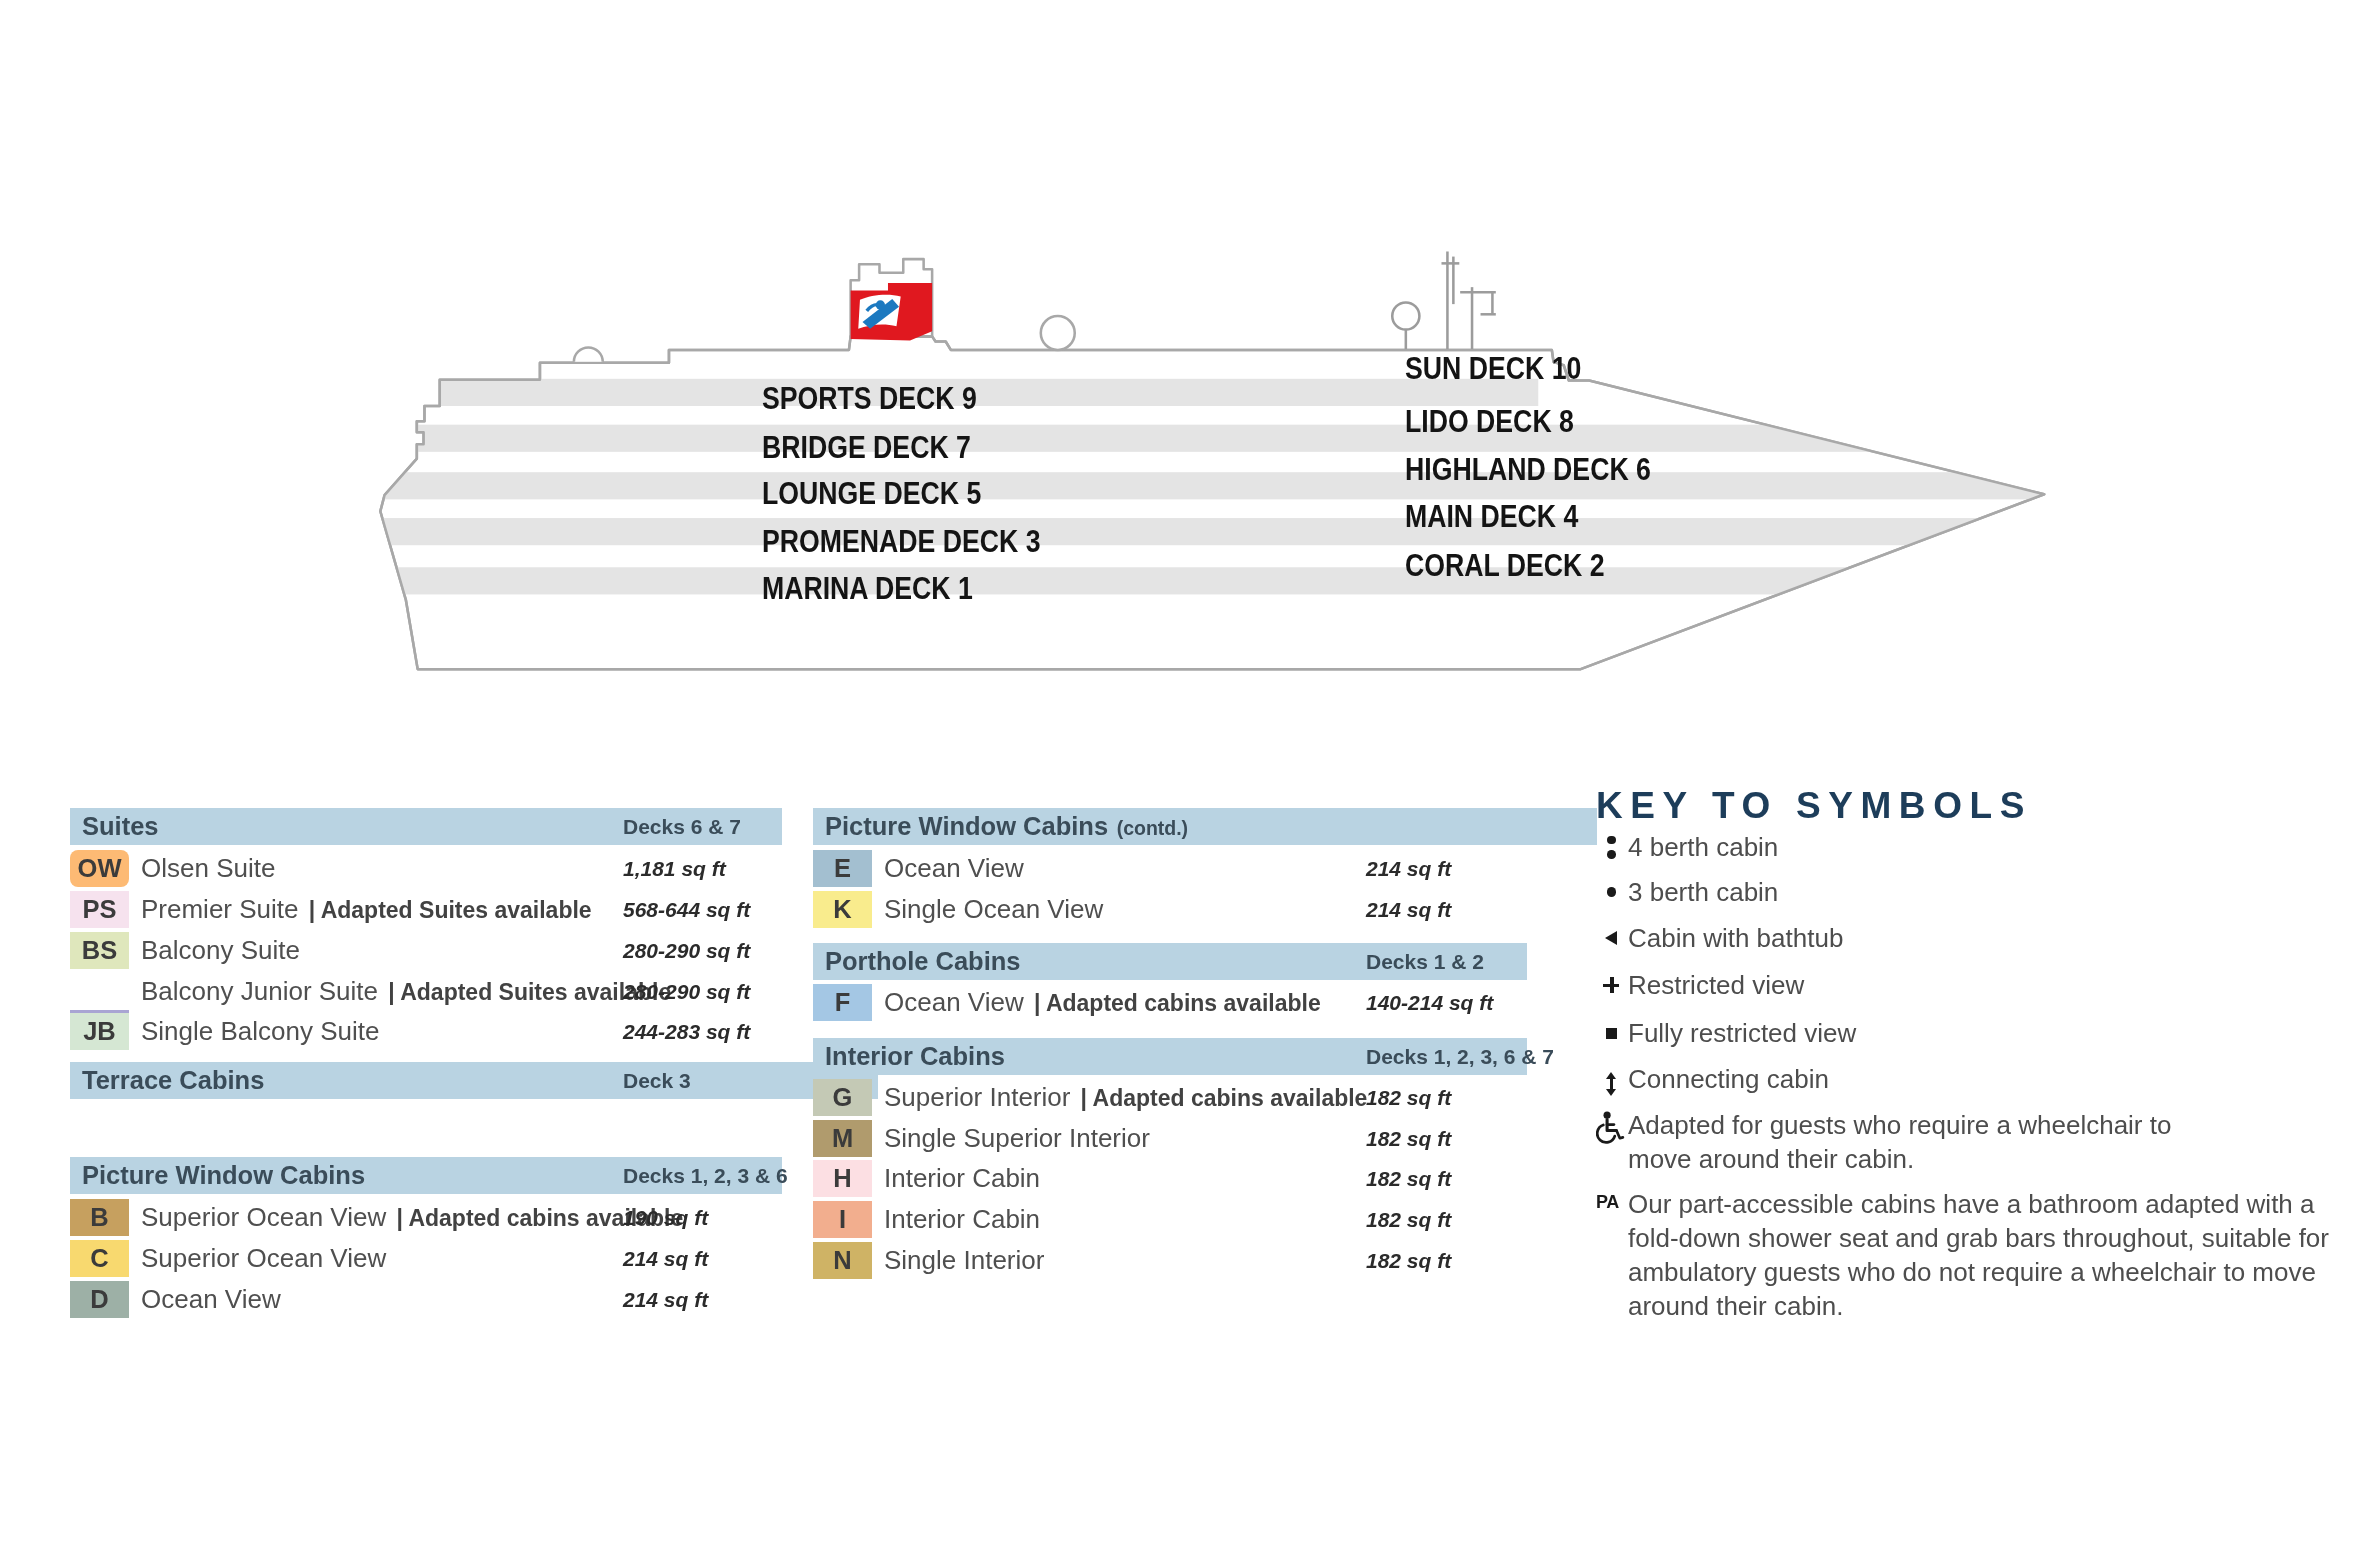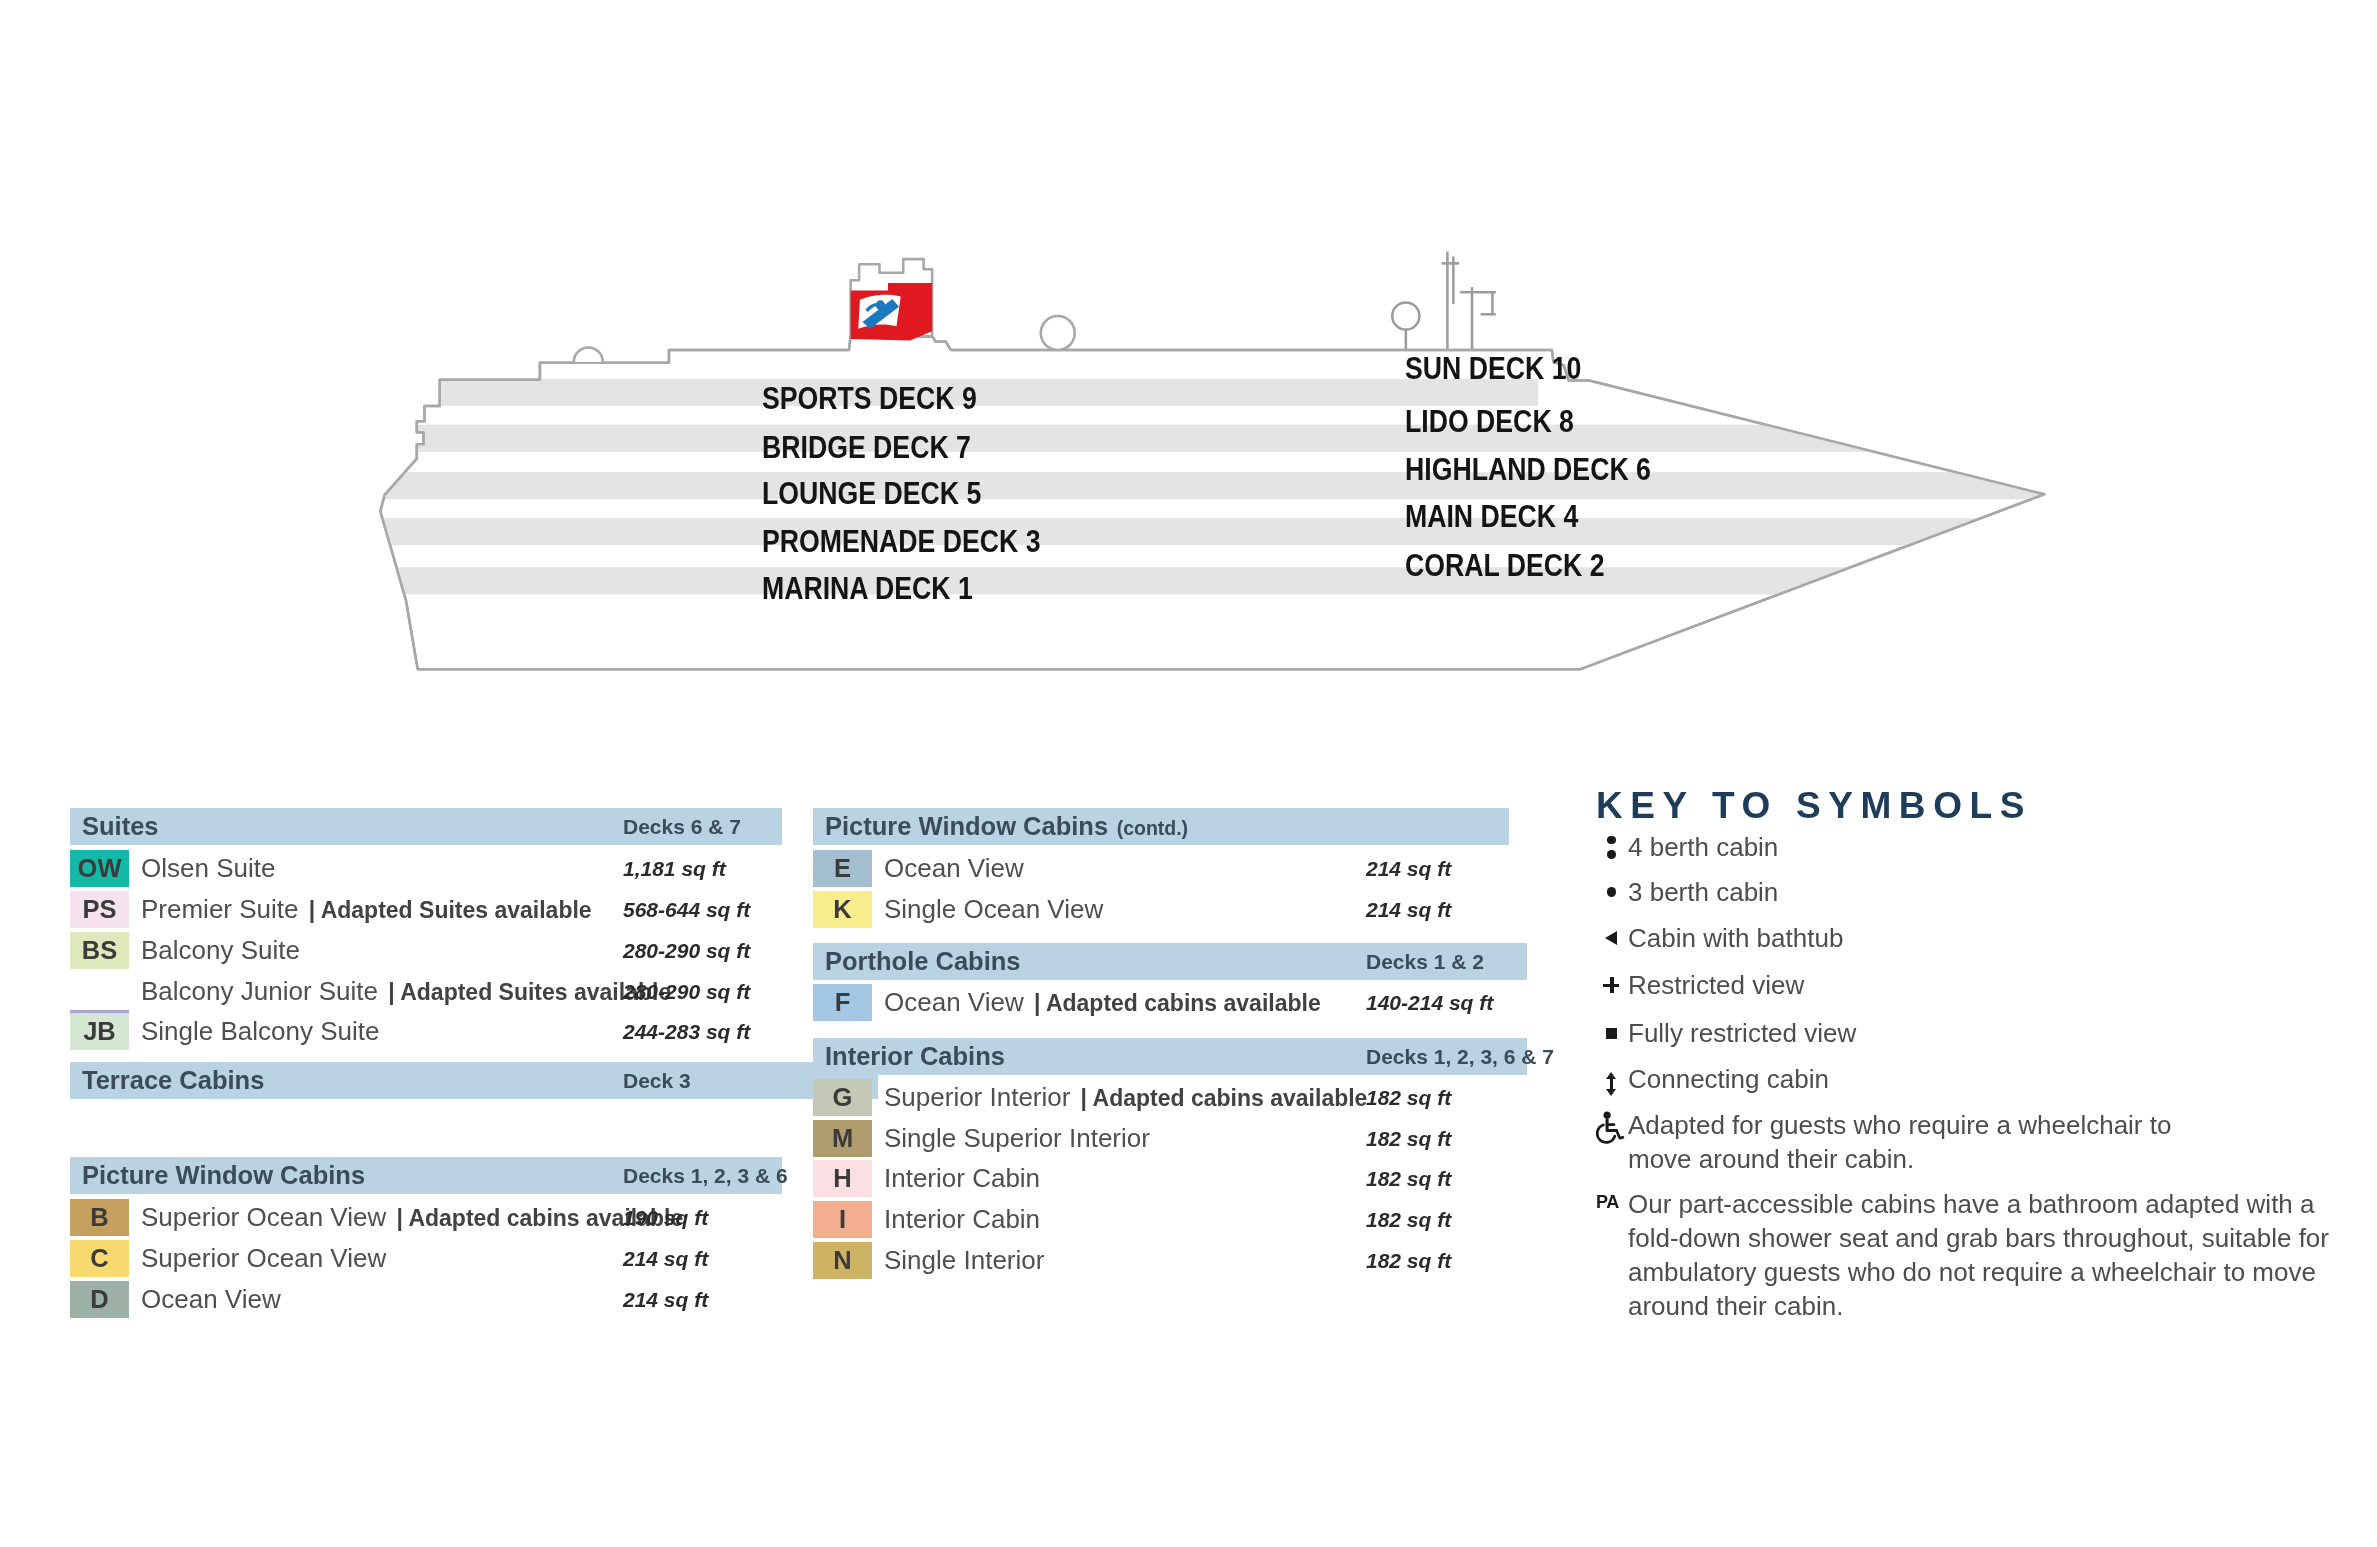--- a/index.html
+++ b/index.html
@@ -138,21 +138,21 @@
   <div class="deck-label" style="left:1405px;top:454px"><span>HIGHLAND DECK 6</span></div>
   <div class="deck-label" style="left:1405px;top:501px"><span>MAIN DECK 4</span></div>
   <div class="deck-label" style="left:1405px;top:550px"><span>CORAL DECK 2</span></div>
 
   <div class="section" style="left:70px;top:808px;width:712px;height:246px">
     <div class="sec-header" style="width:712px">
       <span class="sec-title">Suites</span>
       <span class="sec-decks">Decks 6 &amp; 7</span>
     </div>
     <div class="row" style="top:42px">
-      <span class="swatch" style="background-color: #14b8a6;">OW</span>
+      <span class="swatch" style="background-color: #fdba74; border-radius: 8px;">OW</span>
       <span class="cname"><span>Olsen Suite</span><span class="note"></span></span>
       <span class="size">1,181 sq ft</span>
     </div>
     <div class="row" style="top:83px">
       <span class="swatch" style="background-color: rgb(246, 226, 238);">PS</span>
       <span class="cname"><span>Premier Suite</span><span class="note">| Adapted Suites available</span></span>
       <span class="size">568-644 sq ft</span>
     </div>
     <div class="row" style="top:124px">
       <span class="swatch" style="background-color: rgb(223, 231, 188);">BS</span>
@@ -194,21 +194,21 @@
       <span class="size">214 sq ft</span>
     </div>
     <div class="row" style="top:124px">
       <span class="swatch" style="background-color: rgb(157, 176, 166);">D</span>
       <span class="cname"><span>Ocean View</span><span class="note"></span></span>
       <span class="size">214 sq ft</span>
     </div>
   </div>
 
   <div class="section" style="left:813px;top:808px;width:714px;height:127px">
-    <div class="sec-header" style="width:696px">
+    <div class="sec-header" style="width:784px">
       <span class="sec-title"><span>Picture Window Cabins</span><span class="contd">(contd.)</span></span>
     </div>
     <div class="row" style="top:42px">
       <span class="swatch" style="background-color: rgb(163, 191, 208);">E</span>
       <span class="cname"><span>Ocean View</span><span class="note"></span></span>
       <span class="size">214 sq ft</span>
     </div>
     <div class="row" style="top:83px">
       <span class="swatch" style="background-color: rgb(249, 236, 141);">K</span>
       <span class="cname"><span>Single Ocean View</span><span class="note"></span></span>

